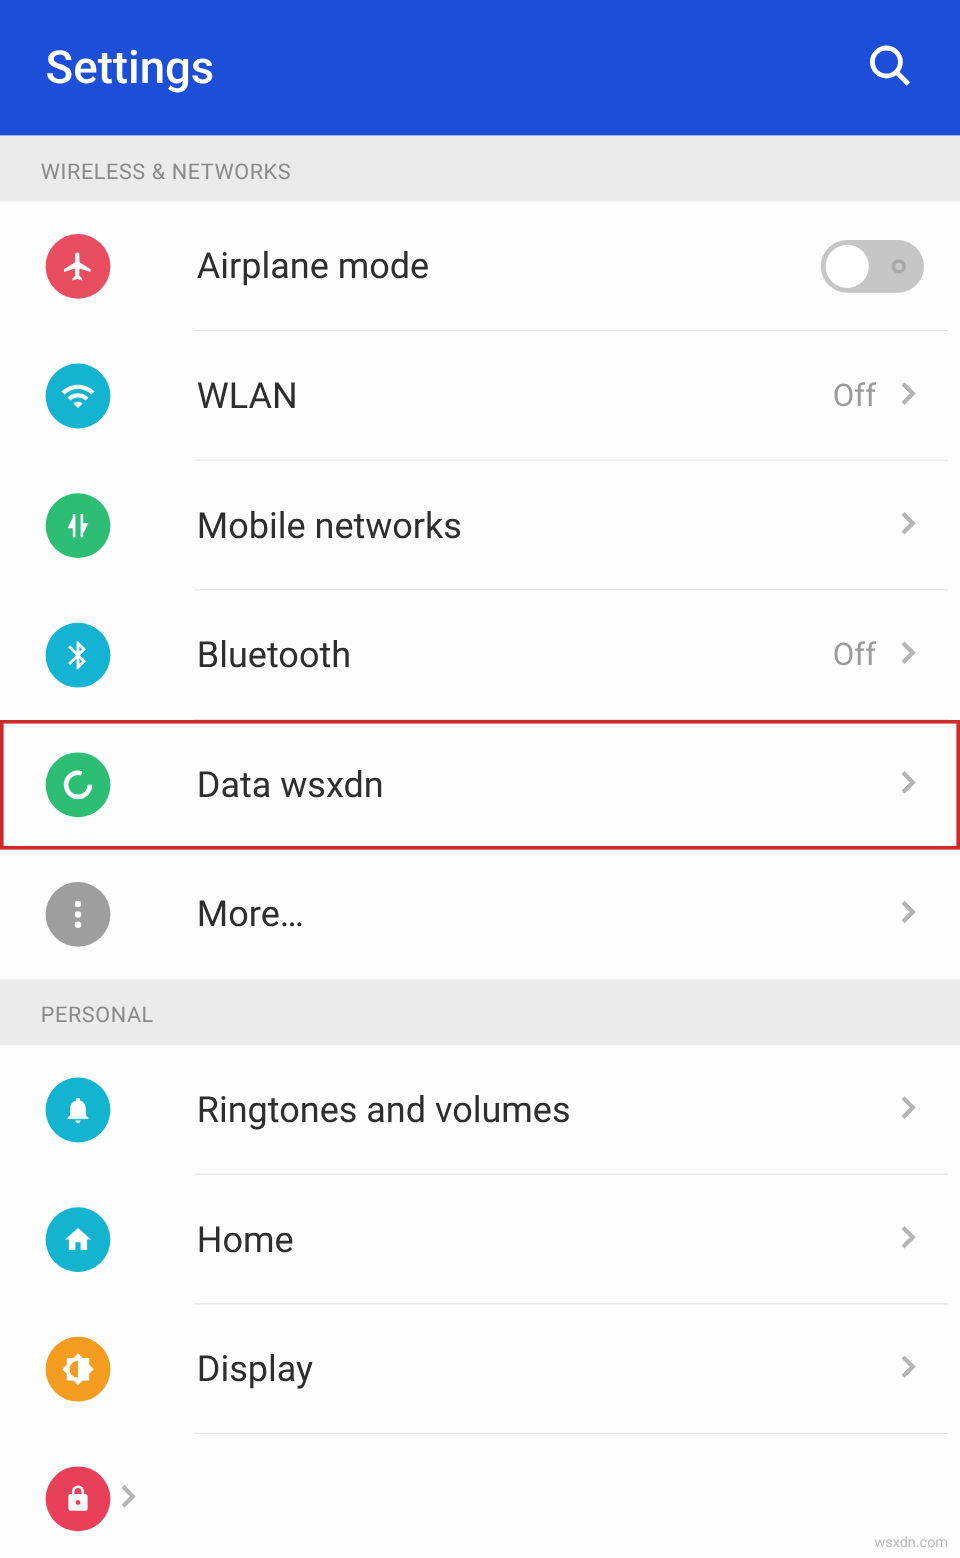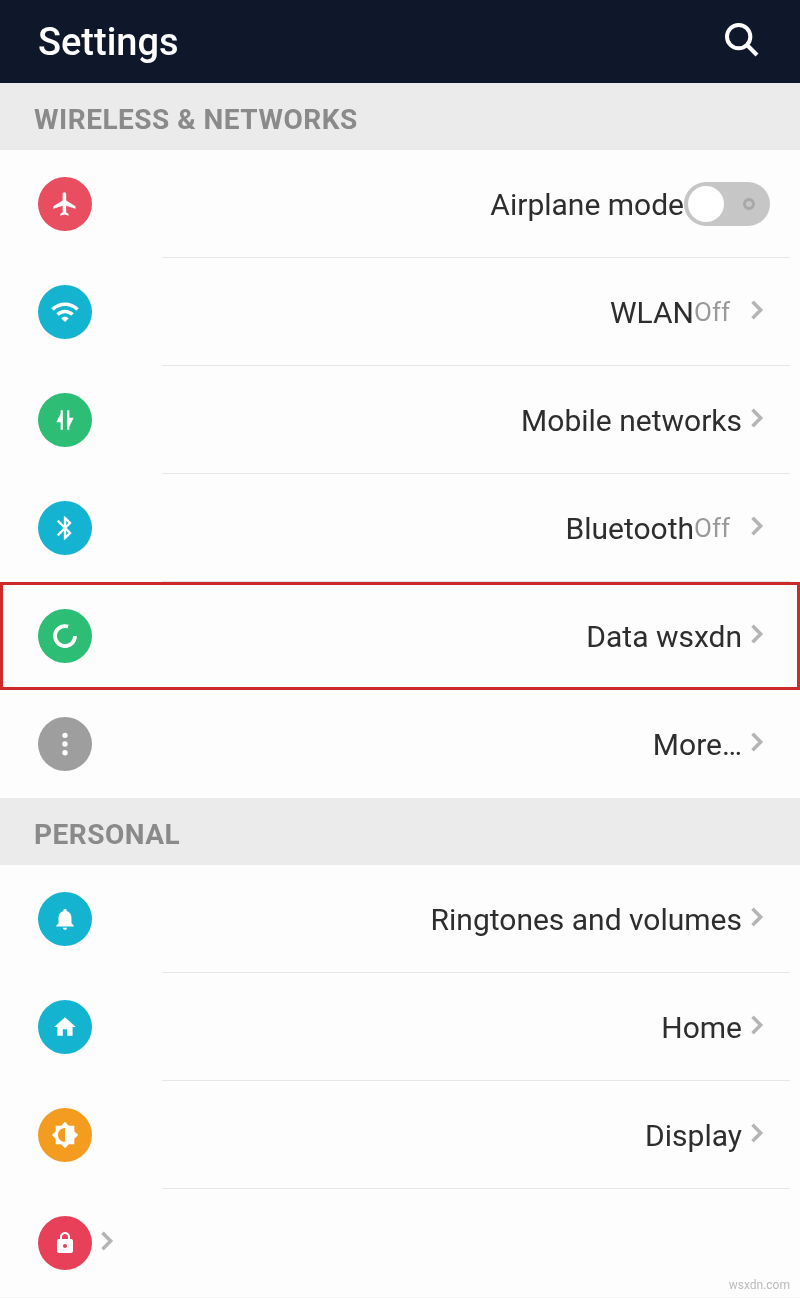--- a/index.html
+++ b/index.html
@@ -3,53 +3,52 @@
   <meta charset="utf-8">
   <style>
     * { margin: 0; padding: 0; box-sizing: border-box; }
     body {
       font-family: -apple-system, Roboto, "Helvetica Neue", Arial, sans-serif;
       background: #f4f4f4;
       width: 800px;
       overflow: hidden;
     }
     .header {
-      background: #0f172a;
-      height: 83px;
+      background: #1d4ed8;
+      height: 113px;
       display: flex;
       align-items: center;
       justify-content: space-between;
       padding: 0 38px;
     }
     .header-title {
       color: #fff;
       font-size: 38px;
       font-weight: 500;
     }
     .search-btn { cursor: pointer; }
     .section-header {
       background: #ebebeb;
       padding: 20px 34px 14px;
       color: #8a8a8a;
-      font-size: 28px;
-      font-weight: 700;
+      font-size: 18px;
+      font-weight: 400;
       letter-spacing: 0.5px;
     }
     .list {
       background: #fdfdfd;
       padding: 0;
     }
     .row {
       display: flex;
       align-items: center;
       height: 108px;
       padding: 0 30px 0 38px;
       position: relative;
       cursor: pointer;
-      text-align: right;
     }
     .row .divider {
       position: absolute;
       bottom: 0;
       left: 162px;
       right: 10px;
       height: 1px;
       background: #e6e6e6;
     }
     .row.highlight {

